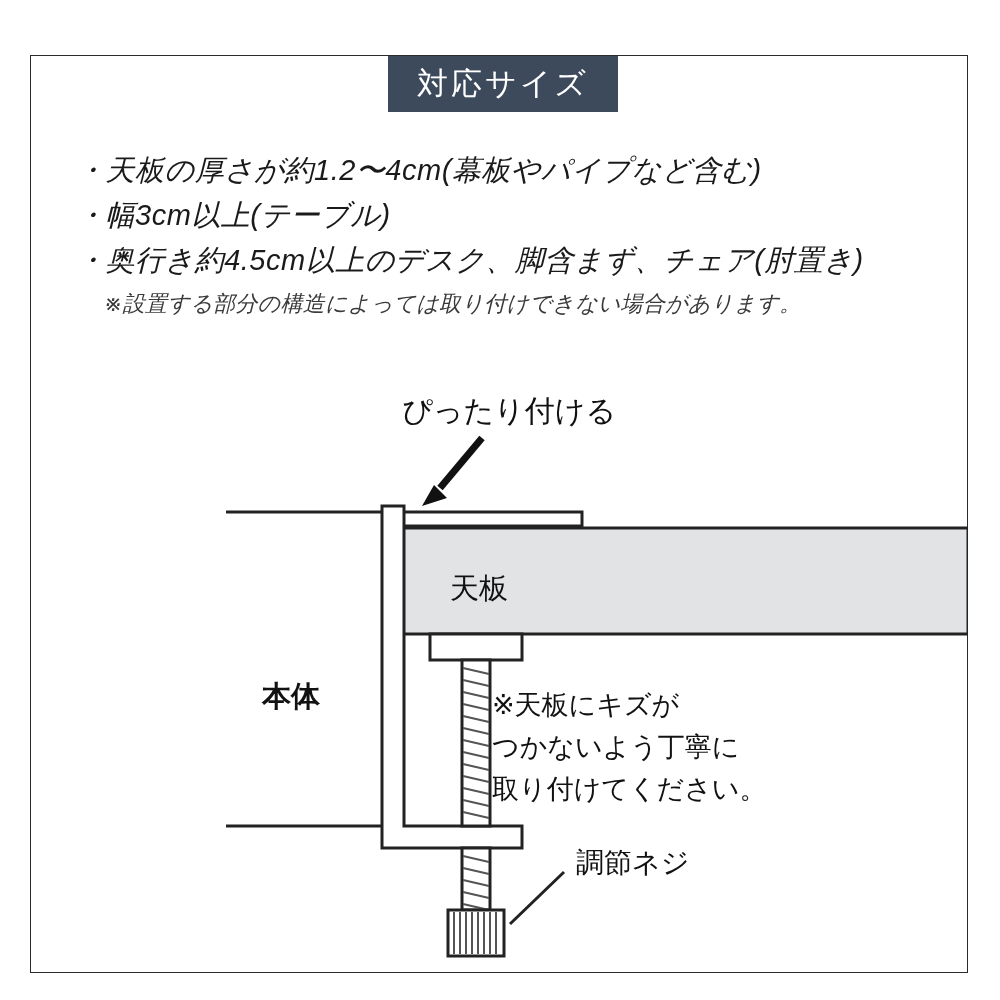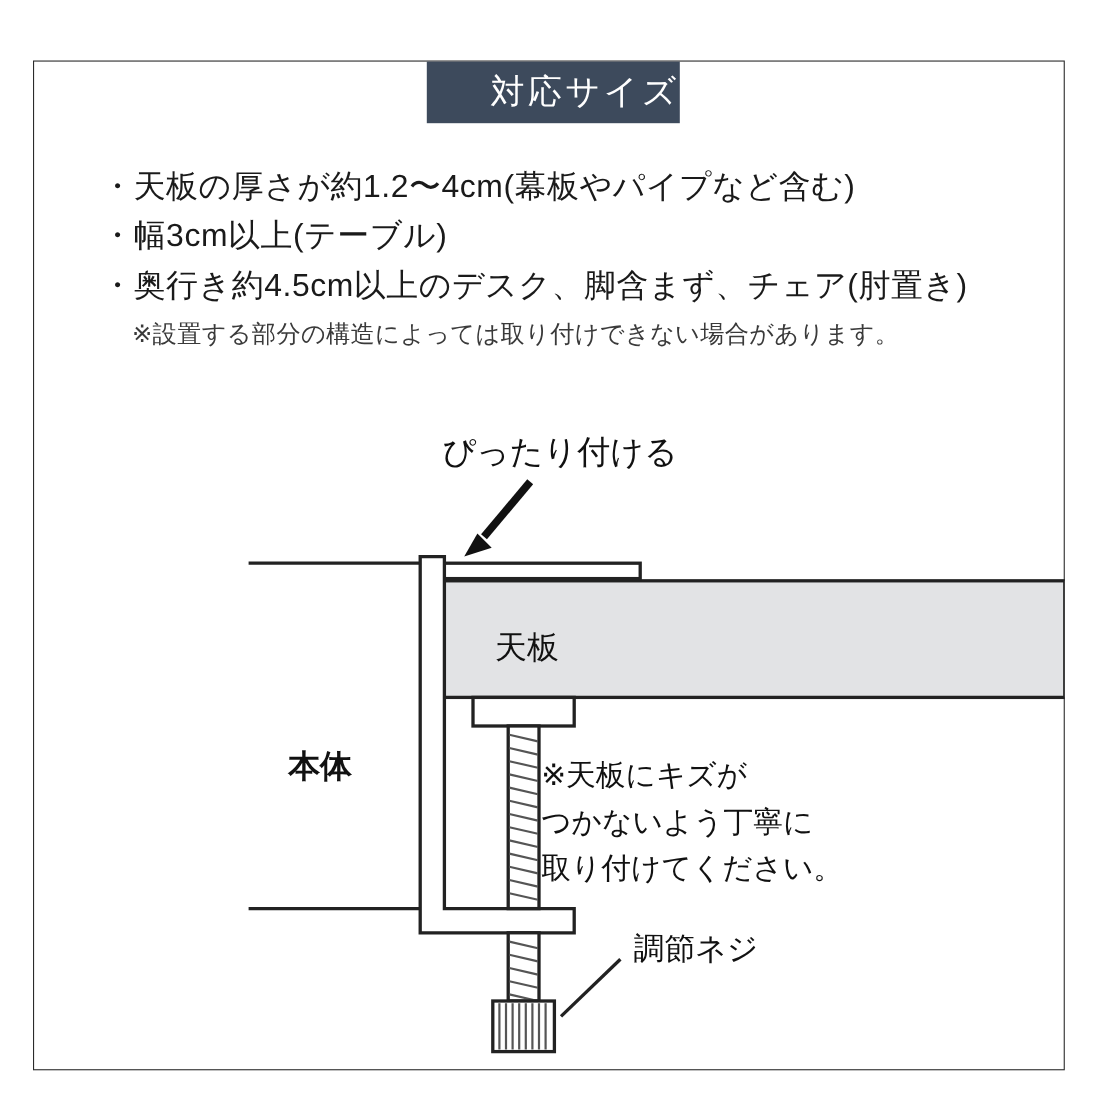--- a/index.html
+++ b/index.html
@@ -31,35 +31,36 @@
   
   .banner {
     position: absolute;
     left: 388px;
     top: 56px;
     width: 230px;
     height: 56px;
     background: #3d4a5c;
     display: flex;
     align-items: center;
-    justify-content: flex-end;
+    justify-content: center;
     box-sizing: border-box;
   }
   .banner-text {
     color: #ffffff;
     font-size: 31px;
     letter-spacing: 3px;
     font-weight: 400;
   }
   
   .specs {
     position: absolute;
-    left: 92px;
+    left: 76px;
     top: 148px;
     width: 830px;
+    font-style: italic;
   }
   .spec-line {
     font-size: 29px;
     line-height: 1.55;
     color: #1a1a1a;
     white-space: nowrap;
     letter-spacing: 0.5px;
   }
   .note-line {
     font-size: 22px;

